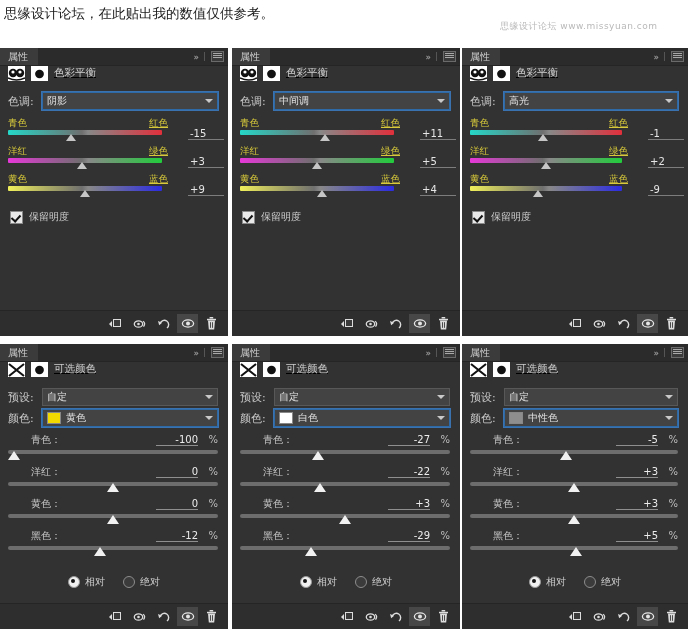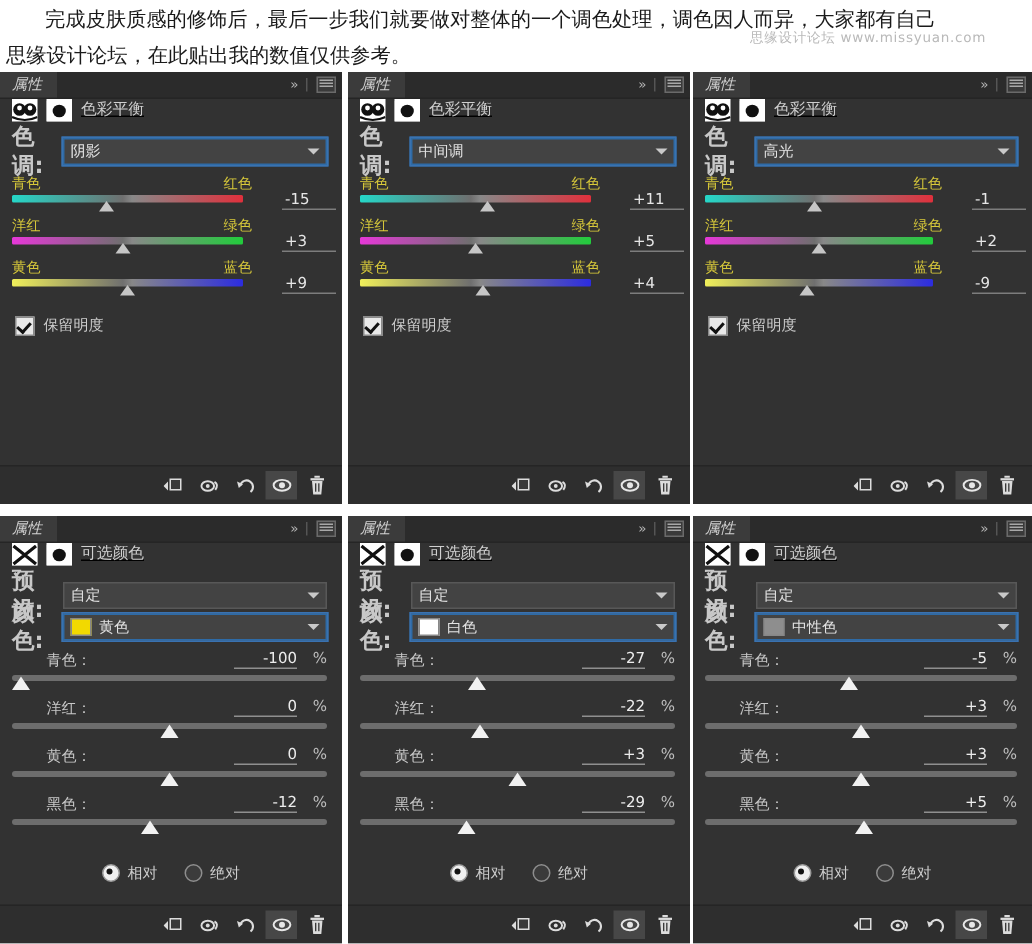--- a/index.html
+++ b/index.html
@@ -51,21 +51,20 @@
     position:relative;
     border-bottom:1px solid #252525;
   }
   .tab{
     position:absolute;left:0;top:0;
     height:17px;line-height:17px;
     padding:0 10px 0 8px;
     background:#3b3b3b;
     color:#d0d0d0;
     font-size:10px;
-    font-style:italic;
   }
   .tabbar-right{
     position:absolute;right:4px;top:0;height:17px;
     display:flex;align-items:center;gap:6px;
   }
   .chev{color:#b4b4b4;font-size:9px;letter-spacing:-1px;}
   .vsep{width:1px;height:9px;background:#555;}
   .menu-ic{
     width:11px;height:9px;background:#3a3a3a;
     border:1px solid #6a6a6a;position:relative;
@@ -90,21 +89,21 @@
     display:flex;align-items:center;justify-content:center;
   }
   .titletxt{color:#cfcfcf;font-size:10.5px;}
 
   
   .selrow{
     display:flex;align-items:center;
     padding:0 10px 0 8px;
     height:22px;
   }
-  .sellabel{color:#c8c8c8;font-size:15px;width:34px;flex:none;font-weight:bold;}
+  .sellabel{color:#c8c8c8;font-size:11px;width:34px;flex:none;}
   .dropdown{
     flex:1;height:16px;
     background:#434343;
     border:1px solid #585858;
     display:flex;align-items:center;
     padding:0 4px;
     position:relative;
     color:#e2e2e2;font-size:10px;
   }
   .dropdown.focus{outline:1px solid #3a72b0;border-color:#2e6ba6;box-shadow:0 0 0 1px #2f6eaa;}
@@ -112,21 +111,21 @@
     position:absolute;right:4px;top:50%;margin-top:-2px;
     width:0;height:0;border-left:4px solid transparent;border-right:4px solid transparent;
     border-top:4px solid #c9c9c9;
   }
   .swatch{width:12px;height:10px;margin-right:5px;border:1px solid #888;flex:none;}
 
   
   .cb-slider{padding:1px 8px 0 8px;position:relative;}
   .cb-lbls{display:flex;justify-content:space-between;font-size:9.5px;height:12px;line-height:12px;align-items:center;}
   .cb-l{color:#d8c93a;}
-  .cb-r{color:#d8c93a;}
+  .cb-r{color:#d8c93a;text-decoration:underline;}
   .cb-track{
     height:5px;margin-top:1px;position:relative;border-radius:1px;
   }
   .cb-knob{
     position:absolute;top:4px;
     width:0;height:0;margin-left:-5px;
     border-left:5px solid transparent;border-right:5px solid transparent;
     border-bottom:7px solid #c6c6c6;
   }
   .cb-val{
@@ -187,21 +186,20 @@
     width:21px;height:19px;display:flex;align-items:center;justify-content:center;
     color:#d7d7d7;font-size:11px;line-height:1;
   }
   .fbtn.active{background:#474747;}
   .fbtn svg{display:block;}
 </style>
 </head>
 <body>
 
 <div class="intro">
-  <p class="l1">完成皮肤质感的修饰后，最后一步我们就要做对整体的一个调色处理，调色因人而异，大家都有自己</p>
   <p class="l2">思缘设计论坛，在此贴出我的数值仅供参考。</p>
   <span class="watermark">思缘设计论坛  www.missyuan.com</span>
 </div>
 
 <div class="grid" id="grid">
     <div class="panel" style="left:0px;top:0px;width:228px;height:288px;">
       <div class="tabbar">
         <div class="tab">属性</div>
         <div class="tabbar-right">
           <span class="chev">»</span>

